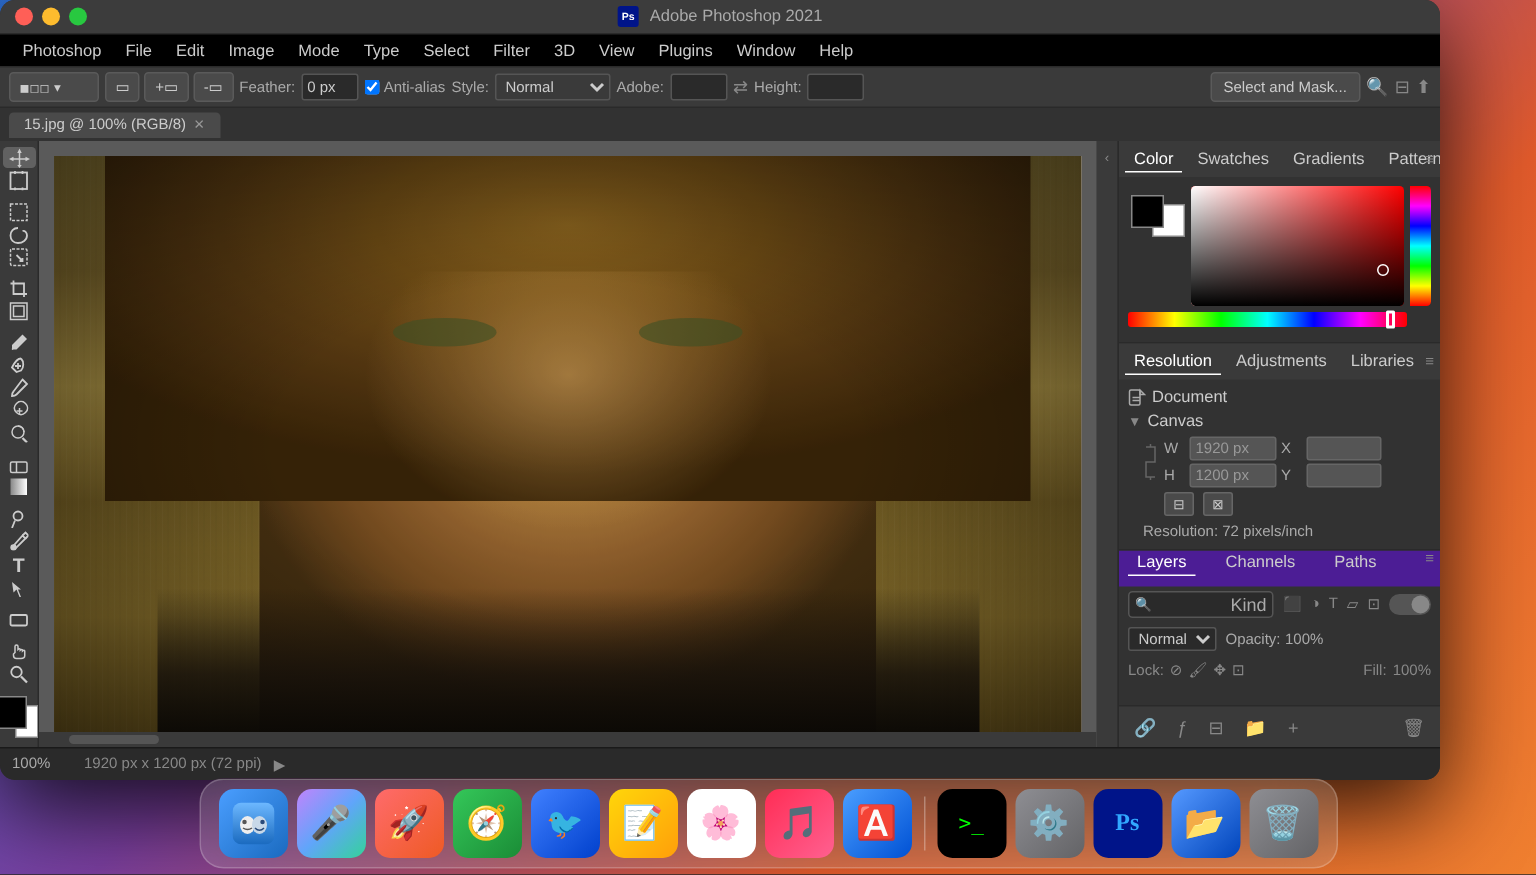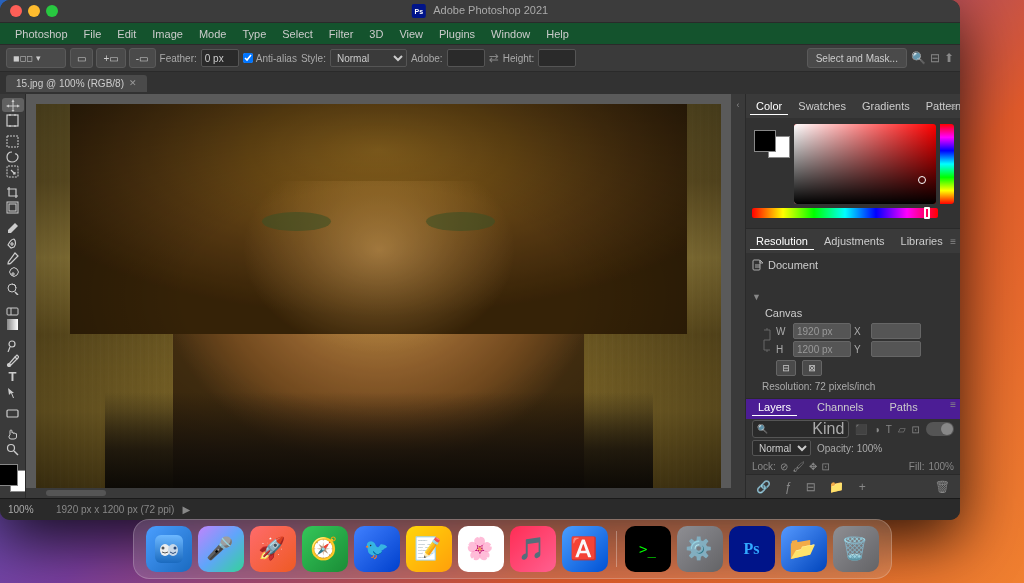--- a/index.html
+++ b/index.html
@@ -72,21 +72,21 @@
       color: #fff;
       font-size: 7px;
       font-weight: bold;
       margin-right: 5px;
       vertical-align: middle;
     }
 
     
     .menu-bar {
       height: 22px;
-      background: #14532d;
+      background: #000000;
       display: flex;
       align-items: center;
       padding: 0 8px;
       border-top: 1px solid #2a2a2a;
       gap: 2px;
     }
     .menu-item {
       color: #ccc;
       font-size: 11px;
       padding: 2px 7px;
@@ -867,21 +867,21 @@
                 <path d="M8 1 L11 4 L8 4 Z"></path>
                 <line x1="3" y1="6" x2="8" y2="6"></line>
                 <line x1="3" y1="8" x2="8" y2="8"></line>
               </svg>
             <span style="color:#ccc;font-size:11px;">Document</span>
           </div>
 
           <div style="padding:2px 0;">
             <div style="display:flex;align-items:center;gap:4px;margin-bottom:4px;">
               <span style="color:#888;font-size:9px;">▼</span>
-              <span style="color:#ccc;font-size:11px;margin-top:32px;">Canvas</span>
+              <span style="color:#ccc;font-size:11px;">Canvas</span>
             </div>
             <div style="display:flex;align-items:center;gap:4px;margin-bottom:3px;padding-left:10px;">
 
               <svg width="10" height="28" viewBox="0 0 10 28" fill="none" stroke="#666" stroke-width="1">
                   <path d="M5 2 L5 4 M5 24 L5 26 M2 4 L8 4 L8 14 L2 14 L2 24 L8 24"></path>
                 </svg>
               <div style="display:flex;flex-direction:column;gap:2px;">
                 <div style="display:flex;align-items:center;gap:3px;">
                   <span style="color:#aaa;font-size:10px;width:14px;">W</span>
                   <div style="background:#555;border:1px solid #666;border-radius:2px;color:#999;font-size:10px;width:58px;height:16px;padding:0 3px;display:flex;align-items:center;">1920 px</div>
@@ -913,21 +913,21 @@
           <span class="panel-tab active">Layers</span>
           <span class="panel-tab">Channels</span>
           <span class="panel-tab">Paths</span>
           <span style="position:absolute;right:4px;color:#888;font-size:10px;cursor:pointer;">≡</span>
         </div>
 
         <div style="height:24px;background:#323232;display:flex;align-items:center;padding:0 6px;gap:4px;">
           <div class="layers-search">
             <span class="layers-search-icon">🔍</span>
             <input class="layers-search-input" placeholder="" style="">
-            <span style="color:#aaa;font-size:16px;">Kind</span>
+            <span style="color:#aaa;font-size:12px;">Kind</span>
           </div>
           <div class="layers-filter-icons">
             <span class="filter-icon-btn">⬛</span>
             <span class="filter-icon-btn">◑</span>
             <span class="filter-icon-btn">T</span>
             <span class="filter-icon-btn">▱</span>
             <span class="filter-icon-btn">⊡</span>
           </div>
           <div style="width:28px;height:14px;background:#555;border-radius:7px;position:relative;cursor:pointer;">
             <div style="width:12px;height:12px;background:#888;border-radius:50%;position:absolute;right:1px;top:1px;"></div>

